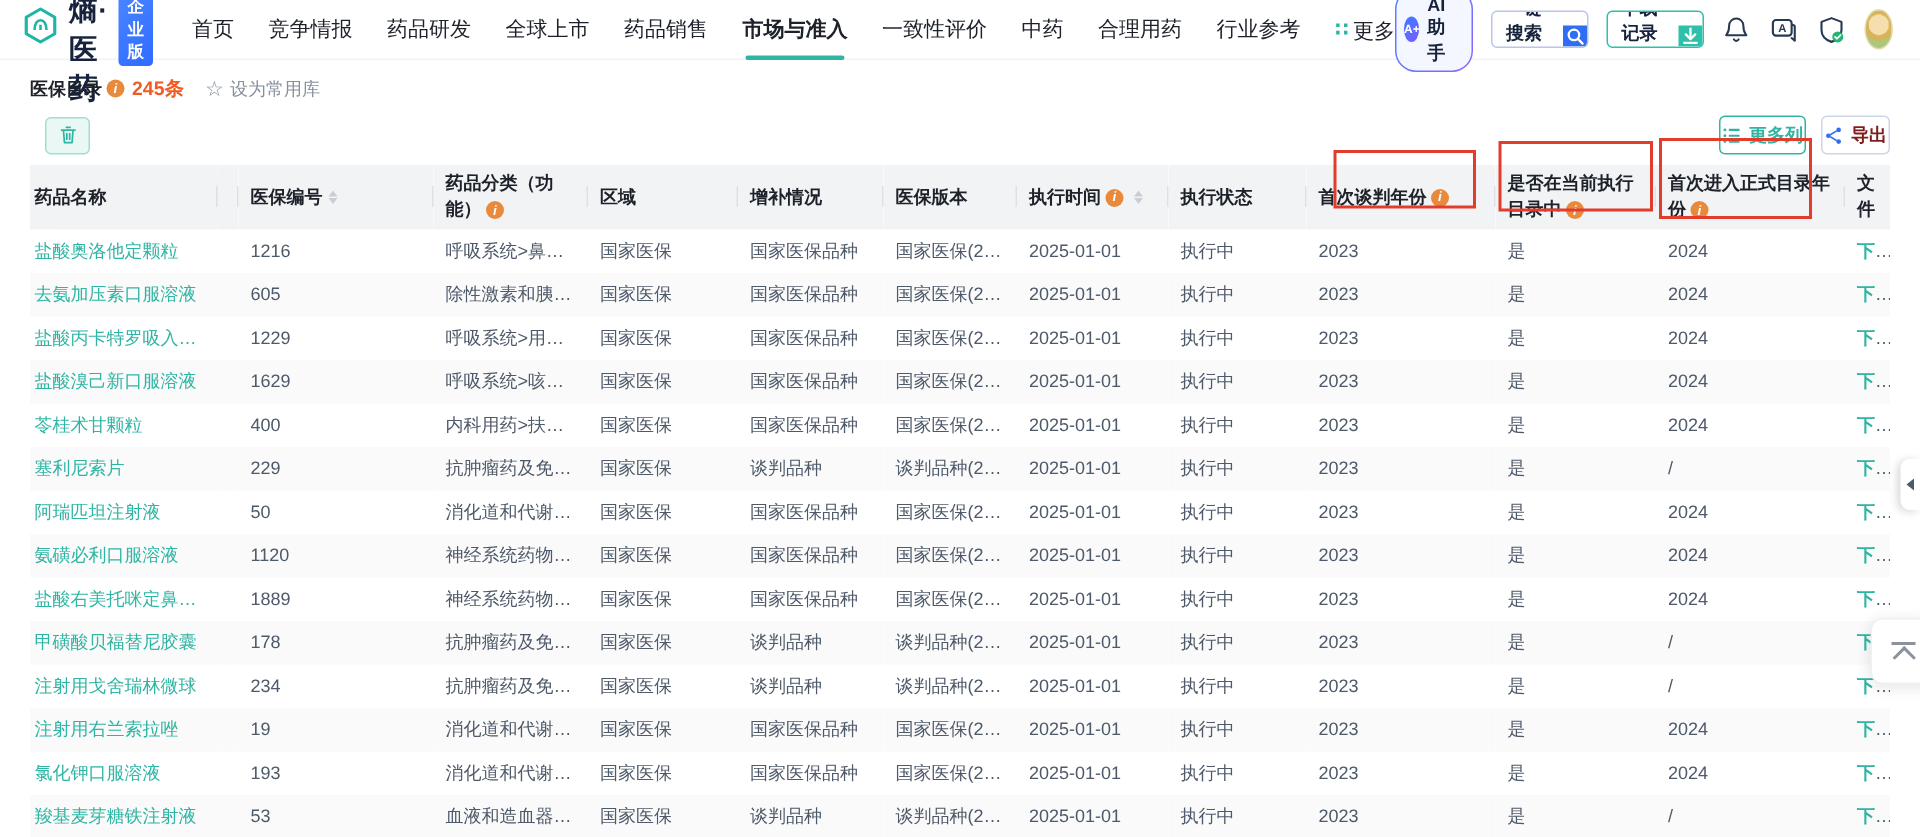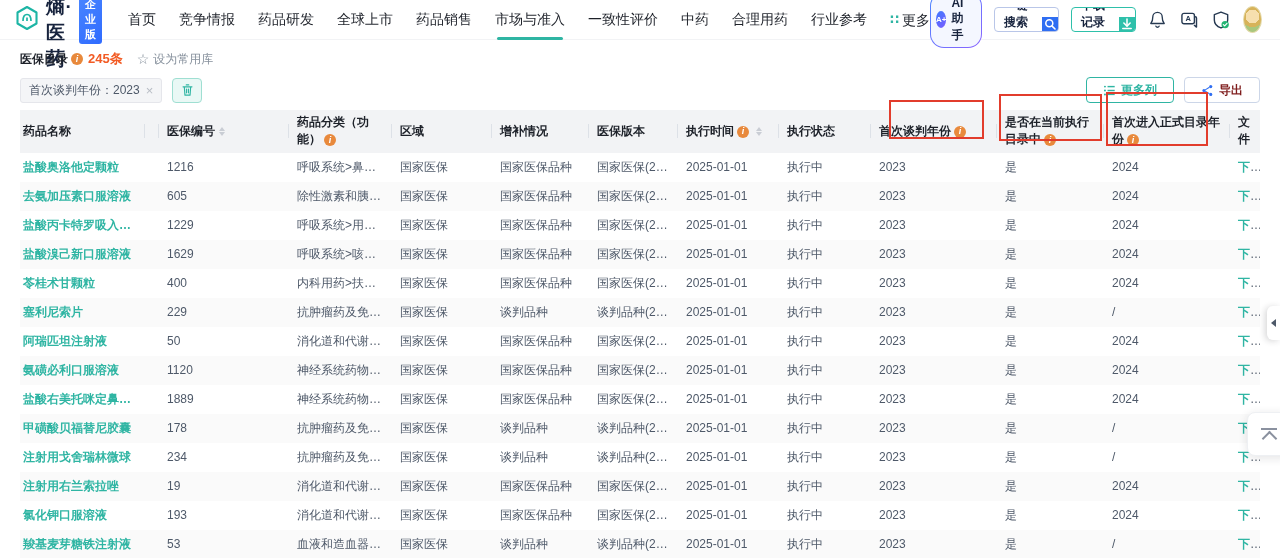--- a/index.html
+++ b/index.html
@@ -9,21 +9,21 @@
   
   .topbar { display:flex; align-items:center; height:40px; padding:0 18px 0 14px;
     border-bottom:1px solid #f2f3f5; background:#fff; }
   .logo { display:flex; align-items:center; gap:6px; }
   .logo-name { font-size:19px; font-weight:bold; color:#17233d; letter-spacing:.5px; }
   .logo-badge { background:linear-gradient(135deg,#4a86ff,#2f6bff); color:#fff; font-size:11px;
     padding:2px 6px; border-radius:3px; font-weight:bold; }
   .nav { display:flex; align-items:center; gap:23px; margin-left:26px; height:40px; }
   .nav-item { font-size:14px; font-weight:500; color:#1d2129; cursor:pointer; position:relative;
     height:40px; line-height:38px; white-space:nowrap; }
-  .nav-item.active { font-weight:400; }
+  .nav-item.active { font-weight:700; }
   .nav-item.active::after { content:''; position:absolute; left:2px; right:2px; bottom:0;
     height:3px; background:#2fb5a3; border-radius:2px; }
   .nav-more { display:flex; align-items:center; gap:3px; }
   .nav-more .grid-glyph { color:#2fb5a3; font-size:13px; font-weight:bold; }
   .top-actions { margin-left:auto; display:flex; align-items:center; gap:12px; }
   .pill-ai { display:flex; align-items:center; gap:5px; padding:1px; border-radius:14px;
     background:linear-gradient(135deg,#4a86ff,#8a64ff); cursor:pointer; }
   .pill-ai-inner { display:flex; align-items:center; gap:5px; background:#f4f7ff; border-radius:13px;
     padding:3px 10px 3px 5px; font-size:12px; font-weight:bold; color:#17233d; }
   .ai-logo { width:17px; height:17px; border-radius:50%; background:linear-gradient(135deg,#3f7bff,#7a5cff);
@@ -52,38 +52,38 @@
     font-style:italic; margin:0 3px; vertical-align:middle; flex:none; }
 
   
   .toolbar { display:flex; align-items:center; padding:0 20px; margin-top:9px; }
   .chip { display:flex; align-items:center; gap:6px; height:25px; padding:0 8px; background:#f4f5f7;
     border:1px solid #e5e6eb; border-radius:3px; font-size:12px; color:#4e5969; }
   .chip-close { color:#b7bcc4; font-size:13px; cursor:pointer; line-height:1; }
   .trash-btn { margin-left:10px; width:30px; height:25px; background:#e9f8f5; border:1px solid #9fdfd2;
     border-radius:4px; display:flex; align-items:center; justify-content:center; cursor:pointer; }
   .toolbar-right { margin-left:auto; display:flex; gap:10px; }
-  .t-btn { display:flex; align-items:center; gap:5px; height:26px; padding:0 16px; border-radius:4px;
+  .t-btn { display:flex; align-items:center; gap:5px; height:26px; padding:0 1px; border-radius:4px;
     font-size:12px; font-weight:bold; background:#fff; cursor:pointer; }
   .btn-cols { border:1px solid #2fb5a3; color:#2fb5a3; }
   .btn-export { border:1px solid #ccd6e8; color:#7f1d1d; }
 
   
   .table-wrap { margin:7px 20px 0; }
   table { width:1240px; border-collapse:collapse; table-layout:fixed; font-size:12px; }
   thead th { background:#f2f3f5; height:42px; padding:4px 8px; text-align:left; font-weight:700;
     color:#1d2129; line-height:1.45; position:relative; vertical-align:middle; }
   thead th:not(:last-child)::after { content:''; position:absolute; right:0; top:50%;
     transform:translateY(-50%); width:1px; height:14px; background:#dde1e7; }
   thead th:first-child, tbody td:first-child { padding-left:3px; }
   tbody td { height:29px; padding:0 8px; color:#4e5969; white-space:nowrap; overflow:hidden;
     text-overflow:ellipsis; vertical-align:middle; }
   tbody tr:nth-child(even) { background:#fafafa; }
   td.name-cell, th.name-col { box-shadow:7px 0 8px -6px rgba(31,35,41,.14); }
-  .drug-link { color:#2fb5a3; font-weight:bold; cursor:pointer; }
+  .drug-link { color:#2fb5a3; font-weight:normal; cursor:pointer; }
   .download-link { color:#2fb5a3; font-weight:bold; cursor:pointer; }
   .sort-icon { display:inline-flex; flex-direction:column; gap:1px; margin-left:4px;
     vertical-align:middle; cursor:pointer; }
   .sort-icon i { width:0; height:0; border:3.5px solid transparent; display:block; }
   .sort-icon .up { border-bottom:4px solid #c9cdd4; border-top:none; }
   .sort-icon .down { border-top:4px solid #c9cdd4; border-bottom:none; }
 
   
   .overlay { position:absolute; inset:0; pointer-events:none; z-index:40; }
   .anno { position:absolute; border:2px solid #e23c2c; }
@@ -191,24 +191,20 @@
   <span class="page-title">医保目录</span>
   <span class="info-icon">i</span>
   <span class="count-text">245条</span>
   <span class="fav">
     <span class="star-glyph">☆</span>
     <span>设为常用库</span>
   </span>
 </div>
 
 <div class="toolbar">
-  <span class="chip">
-    <span>首次谈判年份：2023</span>
-    <span class="chip-close">×</span>
-  </span>
   <span class="trash-btn">
     <svg width="13" height="14" viewBox="0 0 20 22">
         <path d="M3 6 h14 M8 3 h4 M5 6 l1 13 h8 l1 -13 M8.5 9.5 v6 M11.5 9.5 v6" fill="none" stroke="#2fb5a3" stroke-width="1.8" stroke-linecap="round" stroke-linejoin="round"></path>
       </svg>
   </span>
   <span class="toolbar-right">
     <span class="t-btn btn-cols">
       <svg width="13" height="13" viewBox="0 0 20 20">
           <circle cx="3" cy="4" r="1.5" fill="#2fb5a3"></circle>
           <circle cx="3" cy="10" r="1.5" fill="#2fb5a3"></circle>

